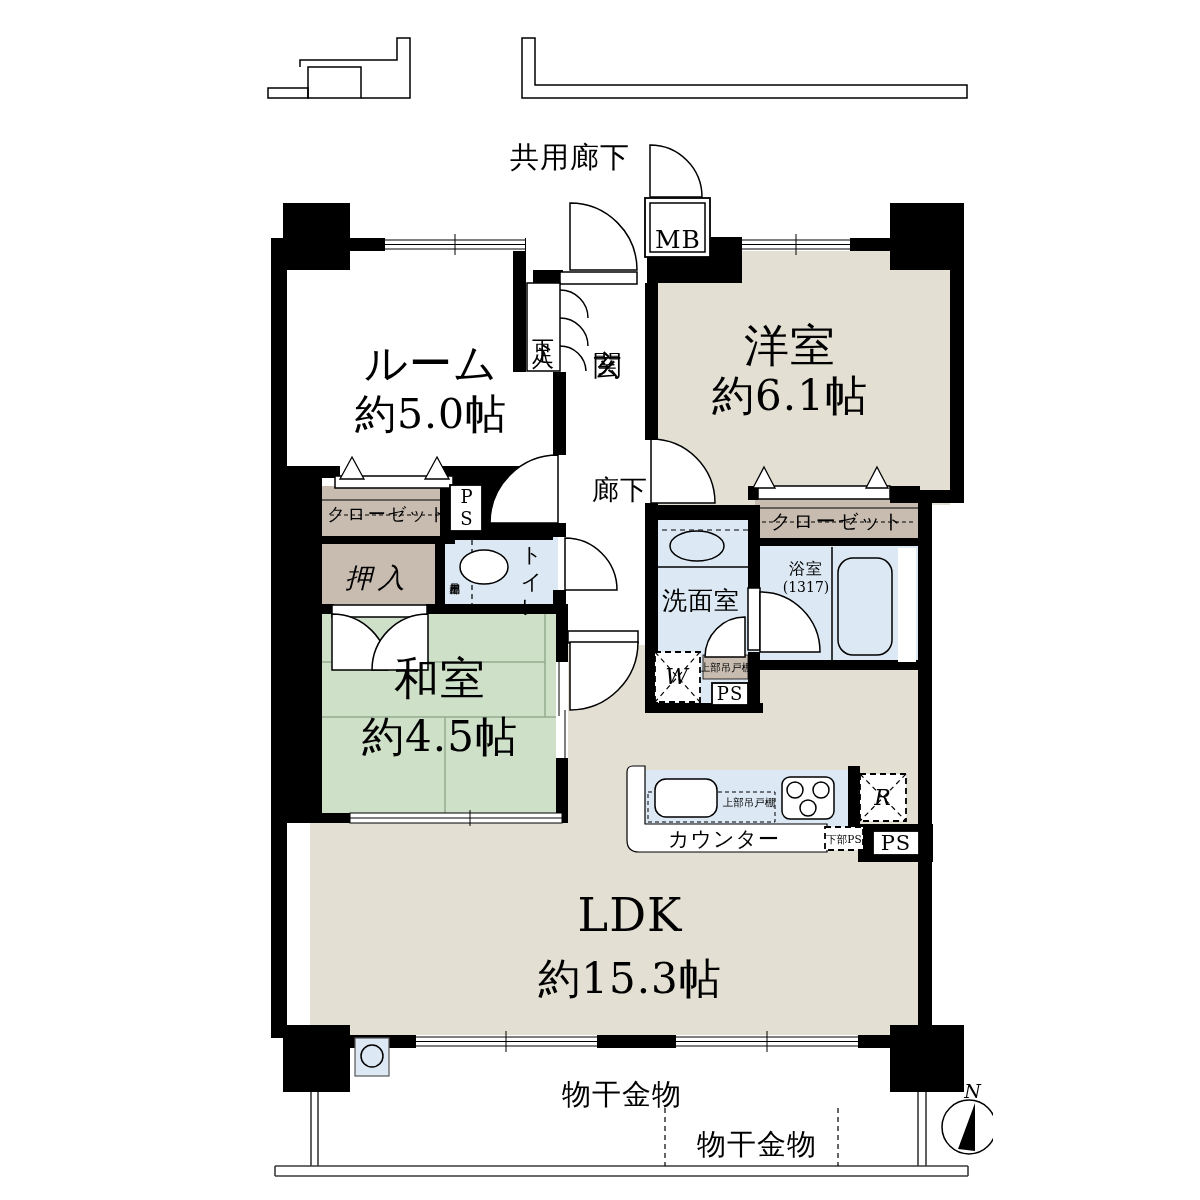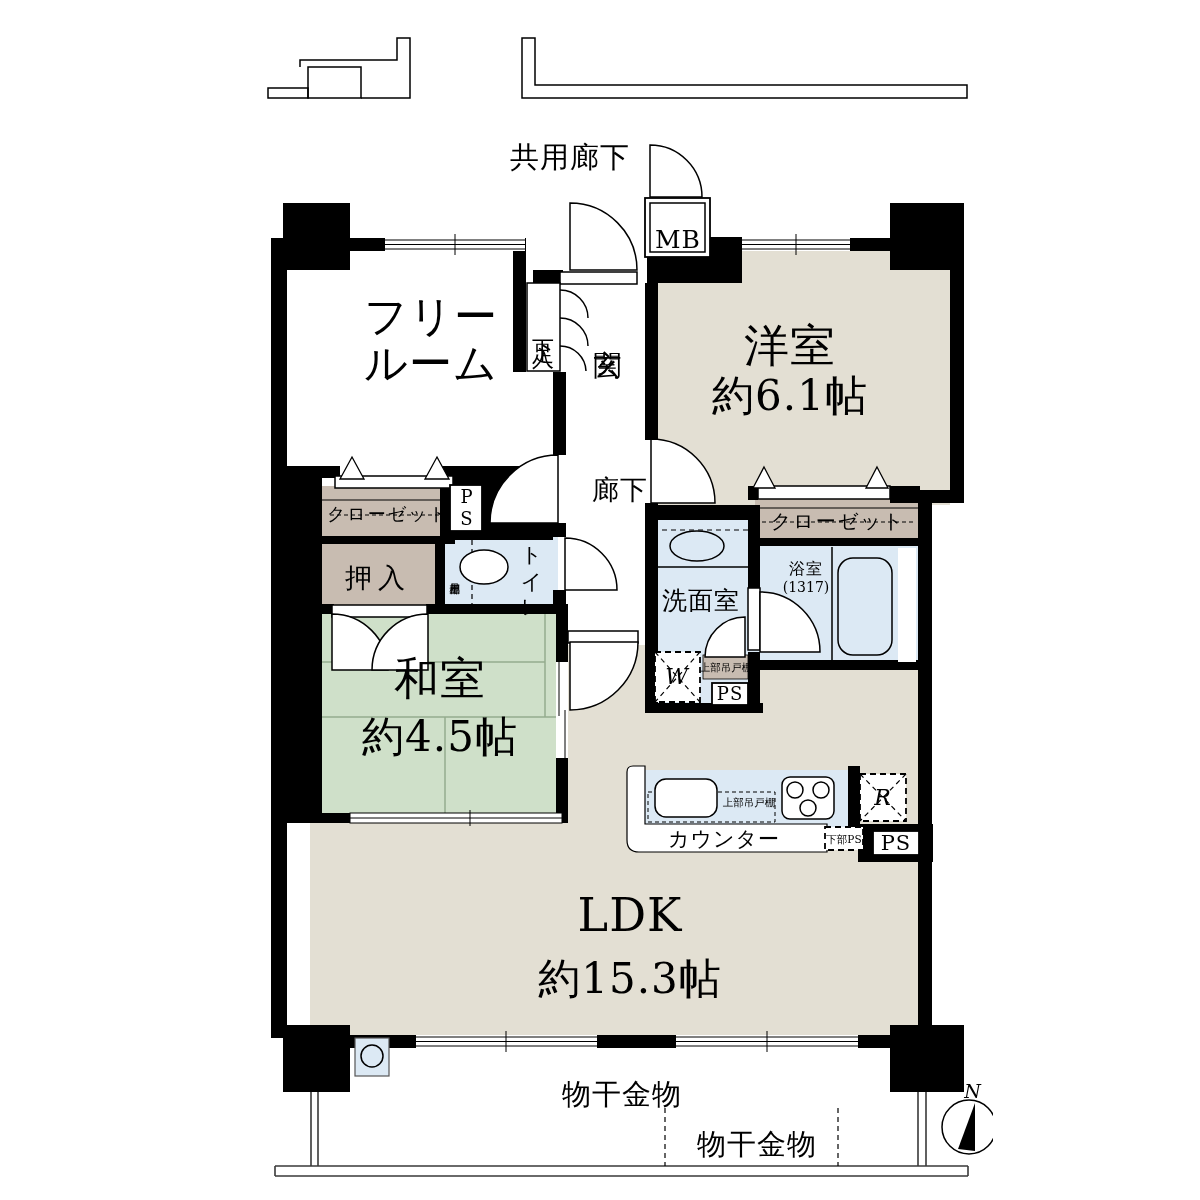--- a/index.html
+++ b/index.html
@@ -208,30 +208,30 @@
   </g>
 
   <g>
     <circle cx="969" cy="1127" r="27" fill="#fff" stroke="#000" stroke-width="1.5"></circle>
     <polygon points="975,1103 958,1149 975,1151" fill="#000"></polygon>
   </g>
 </svg>
 
 <div class="lbl" style="left:570px;top:157px;font-size:29px;">共用廊下</div>
 <div class="lbl" style="left:678px;top:239px;font-size:25px;">MB</div>
-<div class="lbl" style="left:431px;top:316px;font-size:43px;">フリー</div>
 <div class="lbl" style="left:431px;top:363px;font-size:43px;">ルーム</div>
+<div class="lbl" style="left:431px;top:414px;font-size:41px;">約5.0帖</div>
 <div class="lbl v" style="left:543px;top:327px;font-size:22px;">下足入</div>
 <div class="lbl v" style="left:607px;top:330px;font-size:28px;">玄関</div>
 <div class="lbl" style="left:790px;top:345px;font-size:45px;">洋室</div>
 <div class="lbl" style="left:790px;top:396px;font-size:42px;text-align:right;">約6.1帖</div>
 <div class="lbl" style="left:604px;top:489px;font-size:27px;margin-left:16px;">廊下</div>
 <div class="lbl" style="left:388px;top:514px;font-size:18px;letter-spacing:2px;">クローゼット</div>
 <div class="lbl v" style="left:466px;top:508px;font-size:18px;letter-spacing:1px;">PS</div>
-<div class="lbl" style="left:378px;top:577px;font-size:27px;letter-spacing:6px;">押入</div>
+<div class="lbl" style="left:378px;top:577px;font-size:27px;letter-spacing:6px;font-style:italic;">押入</div>
 <div class="lbl v" style="left:455px;top:575px;font-size:10.5px;letter-spacing:0;">上部吊戸棚</div>
 <div class="lbl v" style="left:531px;top:571px;font-size:21px;">トイレ</div>
 <div class="lbl" style="left:701px;top:600px;font-size:25px;">洗面室</div>
 <div class="lbl" style="left:806px;top:569px;font-size:16px;">浴室</div>
 <div class="lbl" style="left:806px;top:587px;font-size:14px;letter-spacing:0;">(1317)</div>
 <div class="lbl" style="left:838px;top:521px;font-size:20px;letter-spacing:2px;">クローゼット</div>
 <div class="lbl" style="left:726px;top:667px;font-size:10.5px;letter-spacing:0;">上部吊戸棚</div>
 <div class="lbl" style="left:730px;top:694px;font-size:18px;">PS</div>
 <div class="lbl it" style="left:677px;top:677px;font-size:22px;">W</div>
 <div class="lbl" style="left:440px;top:678px;font-size:45px;">和室</div>

